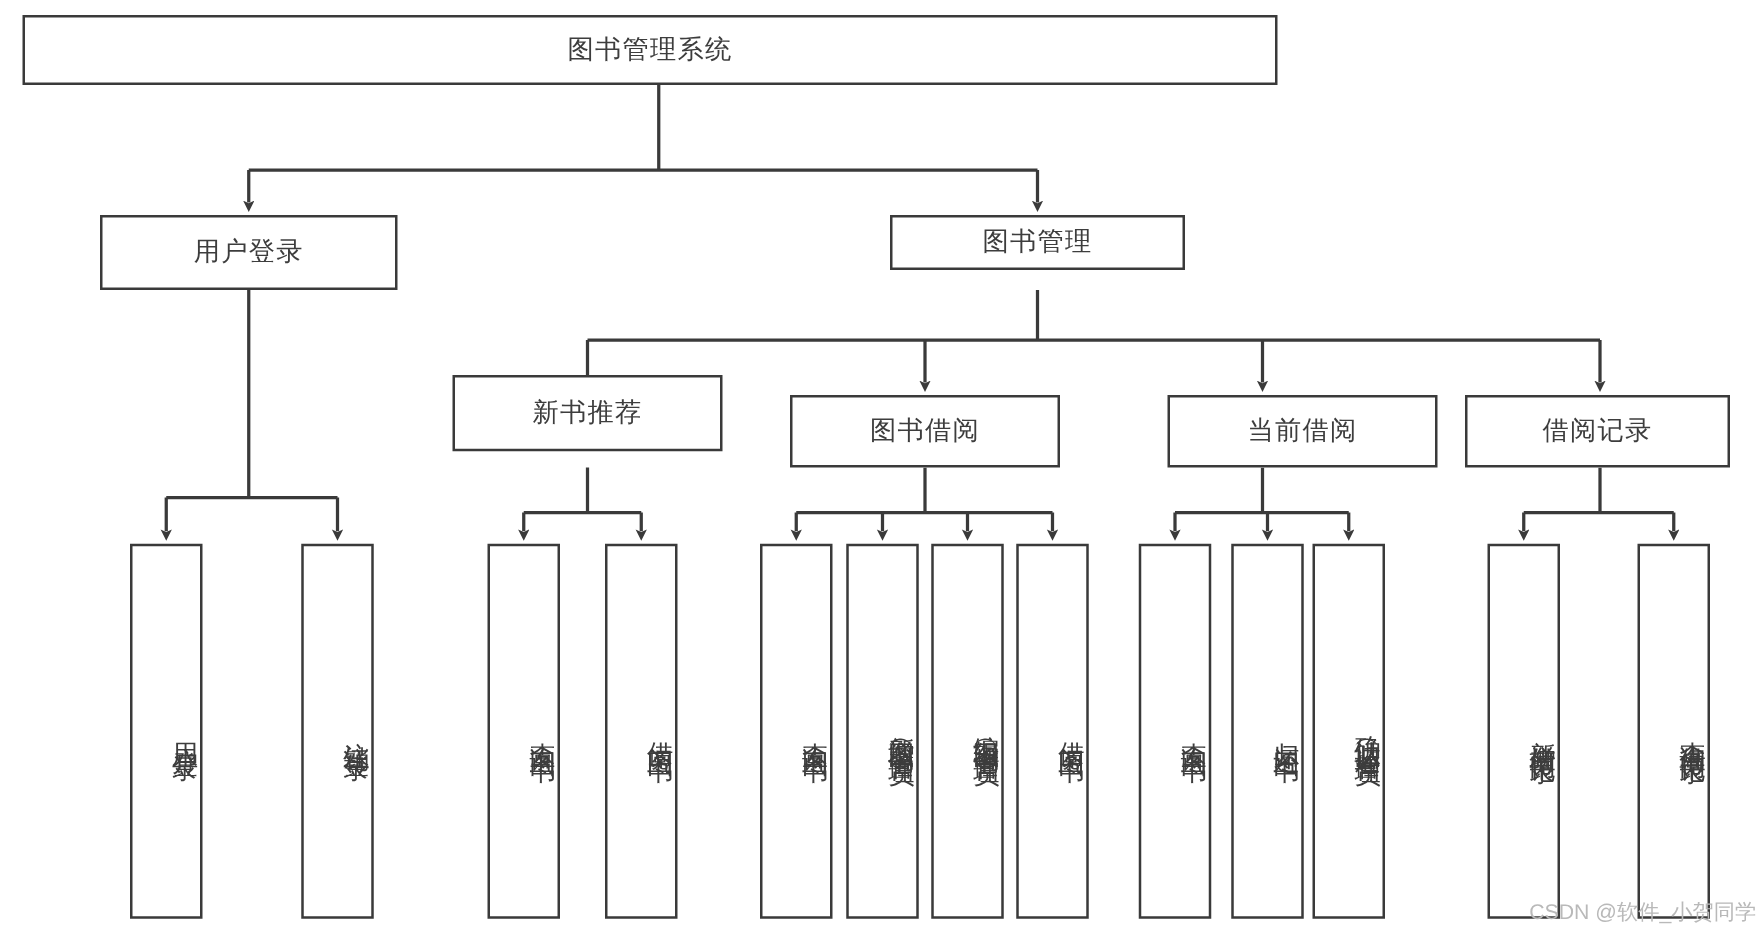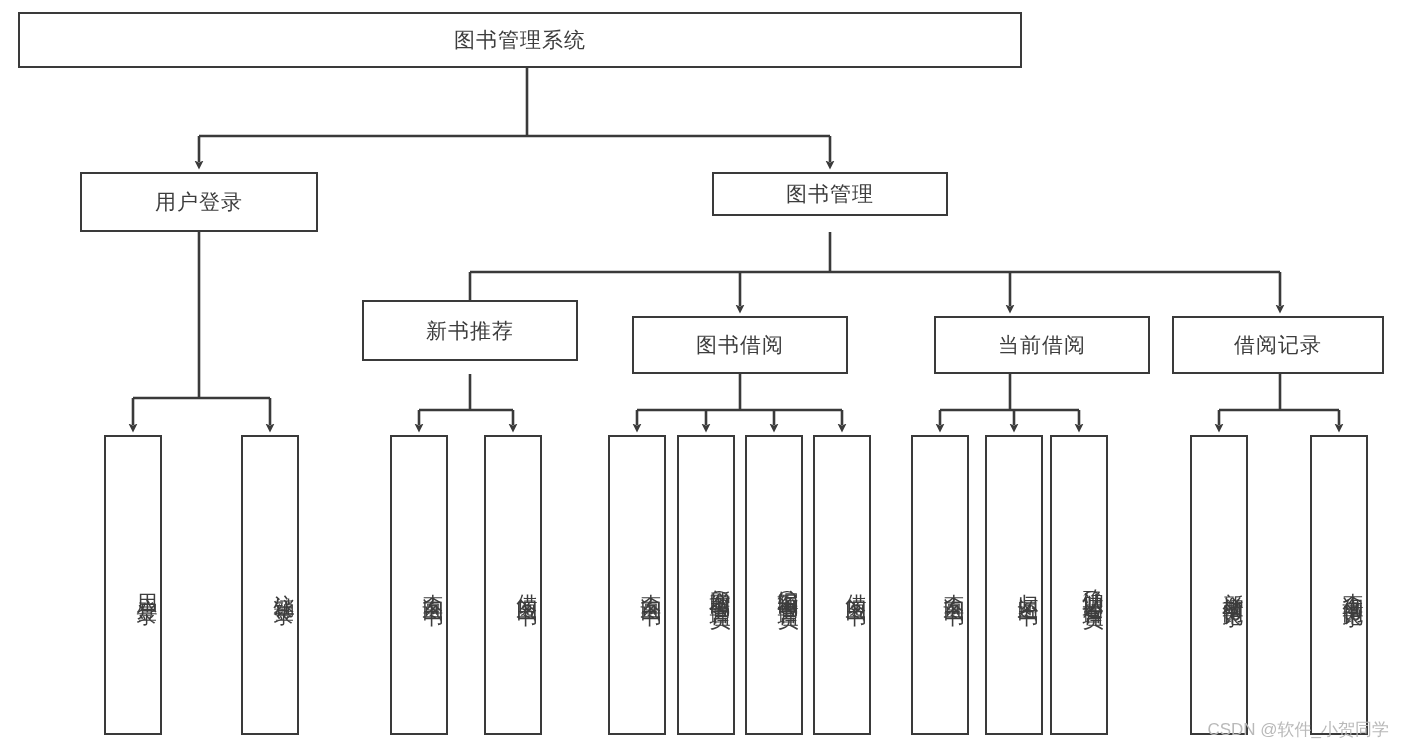--- a/index.html
+++ b/index.html
@@ -49,21 +49,21 @@
     padding-top: 8px;
     padding-bottom: 8px;
     align-items: flex-start;
     justify-content: center;
   }
   .node.v.tall {
     letter-spacing: 3px;
   }
   #watermark {
     position: absolute;
-    right: 16px;
+    right: 0;
     bottom: 6px;
     font-size: 17px;
     color: #b9b9b9;
     white-space: nowrap;
     font-family: "Liberation Sans", "DejaVu Sans", sans-serif;
   }
 </style>
 </head>
 <body>
 

